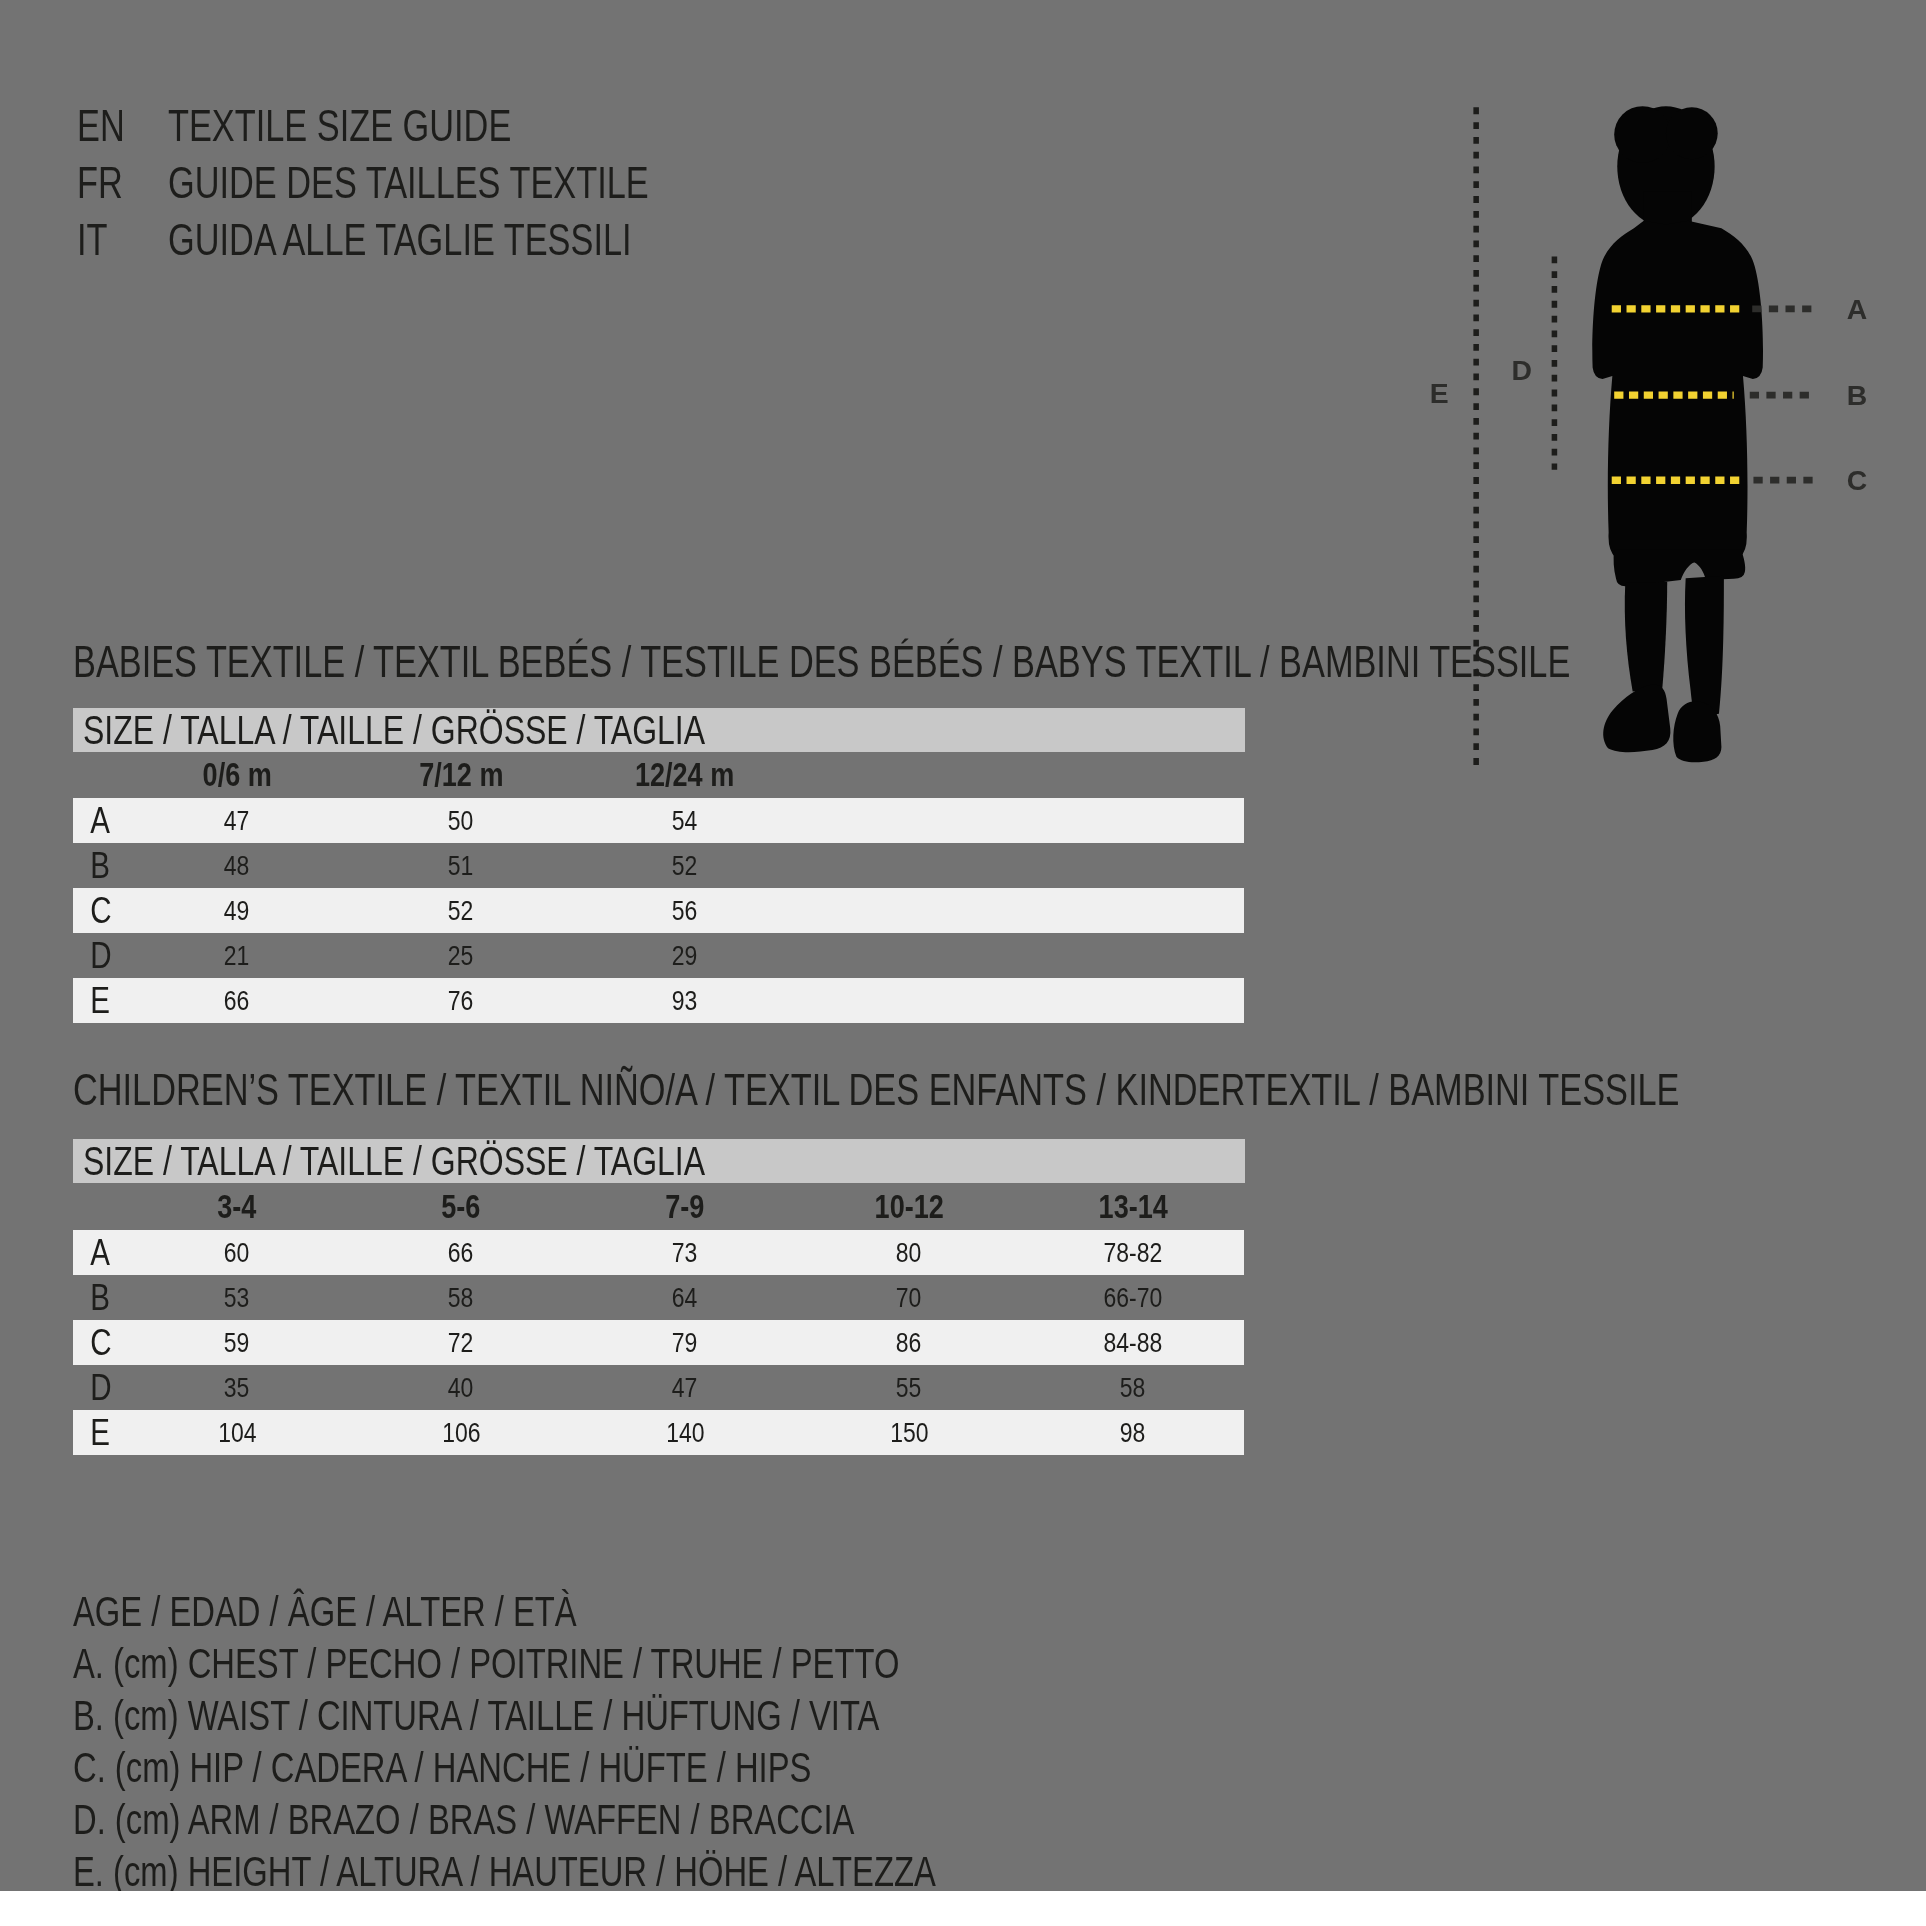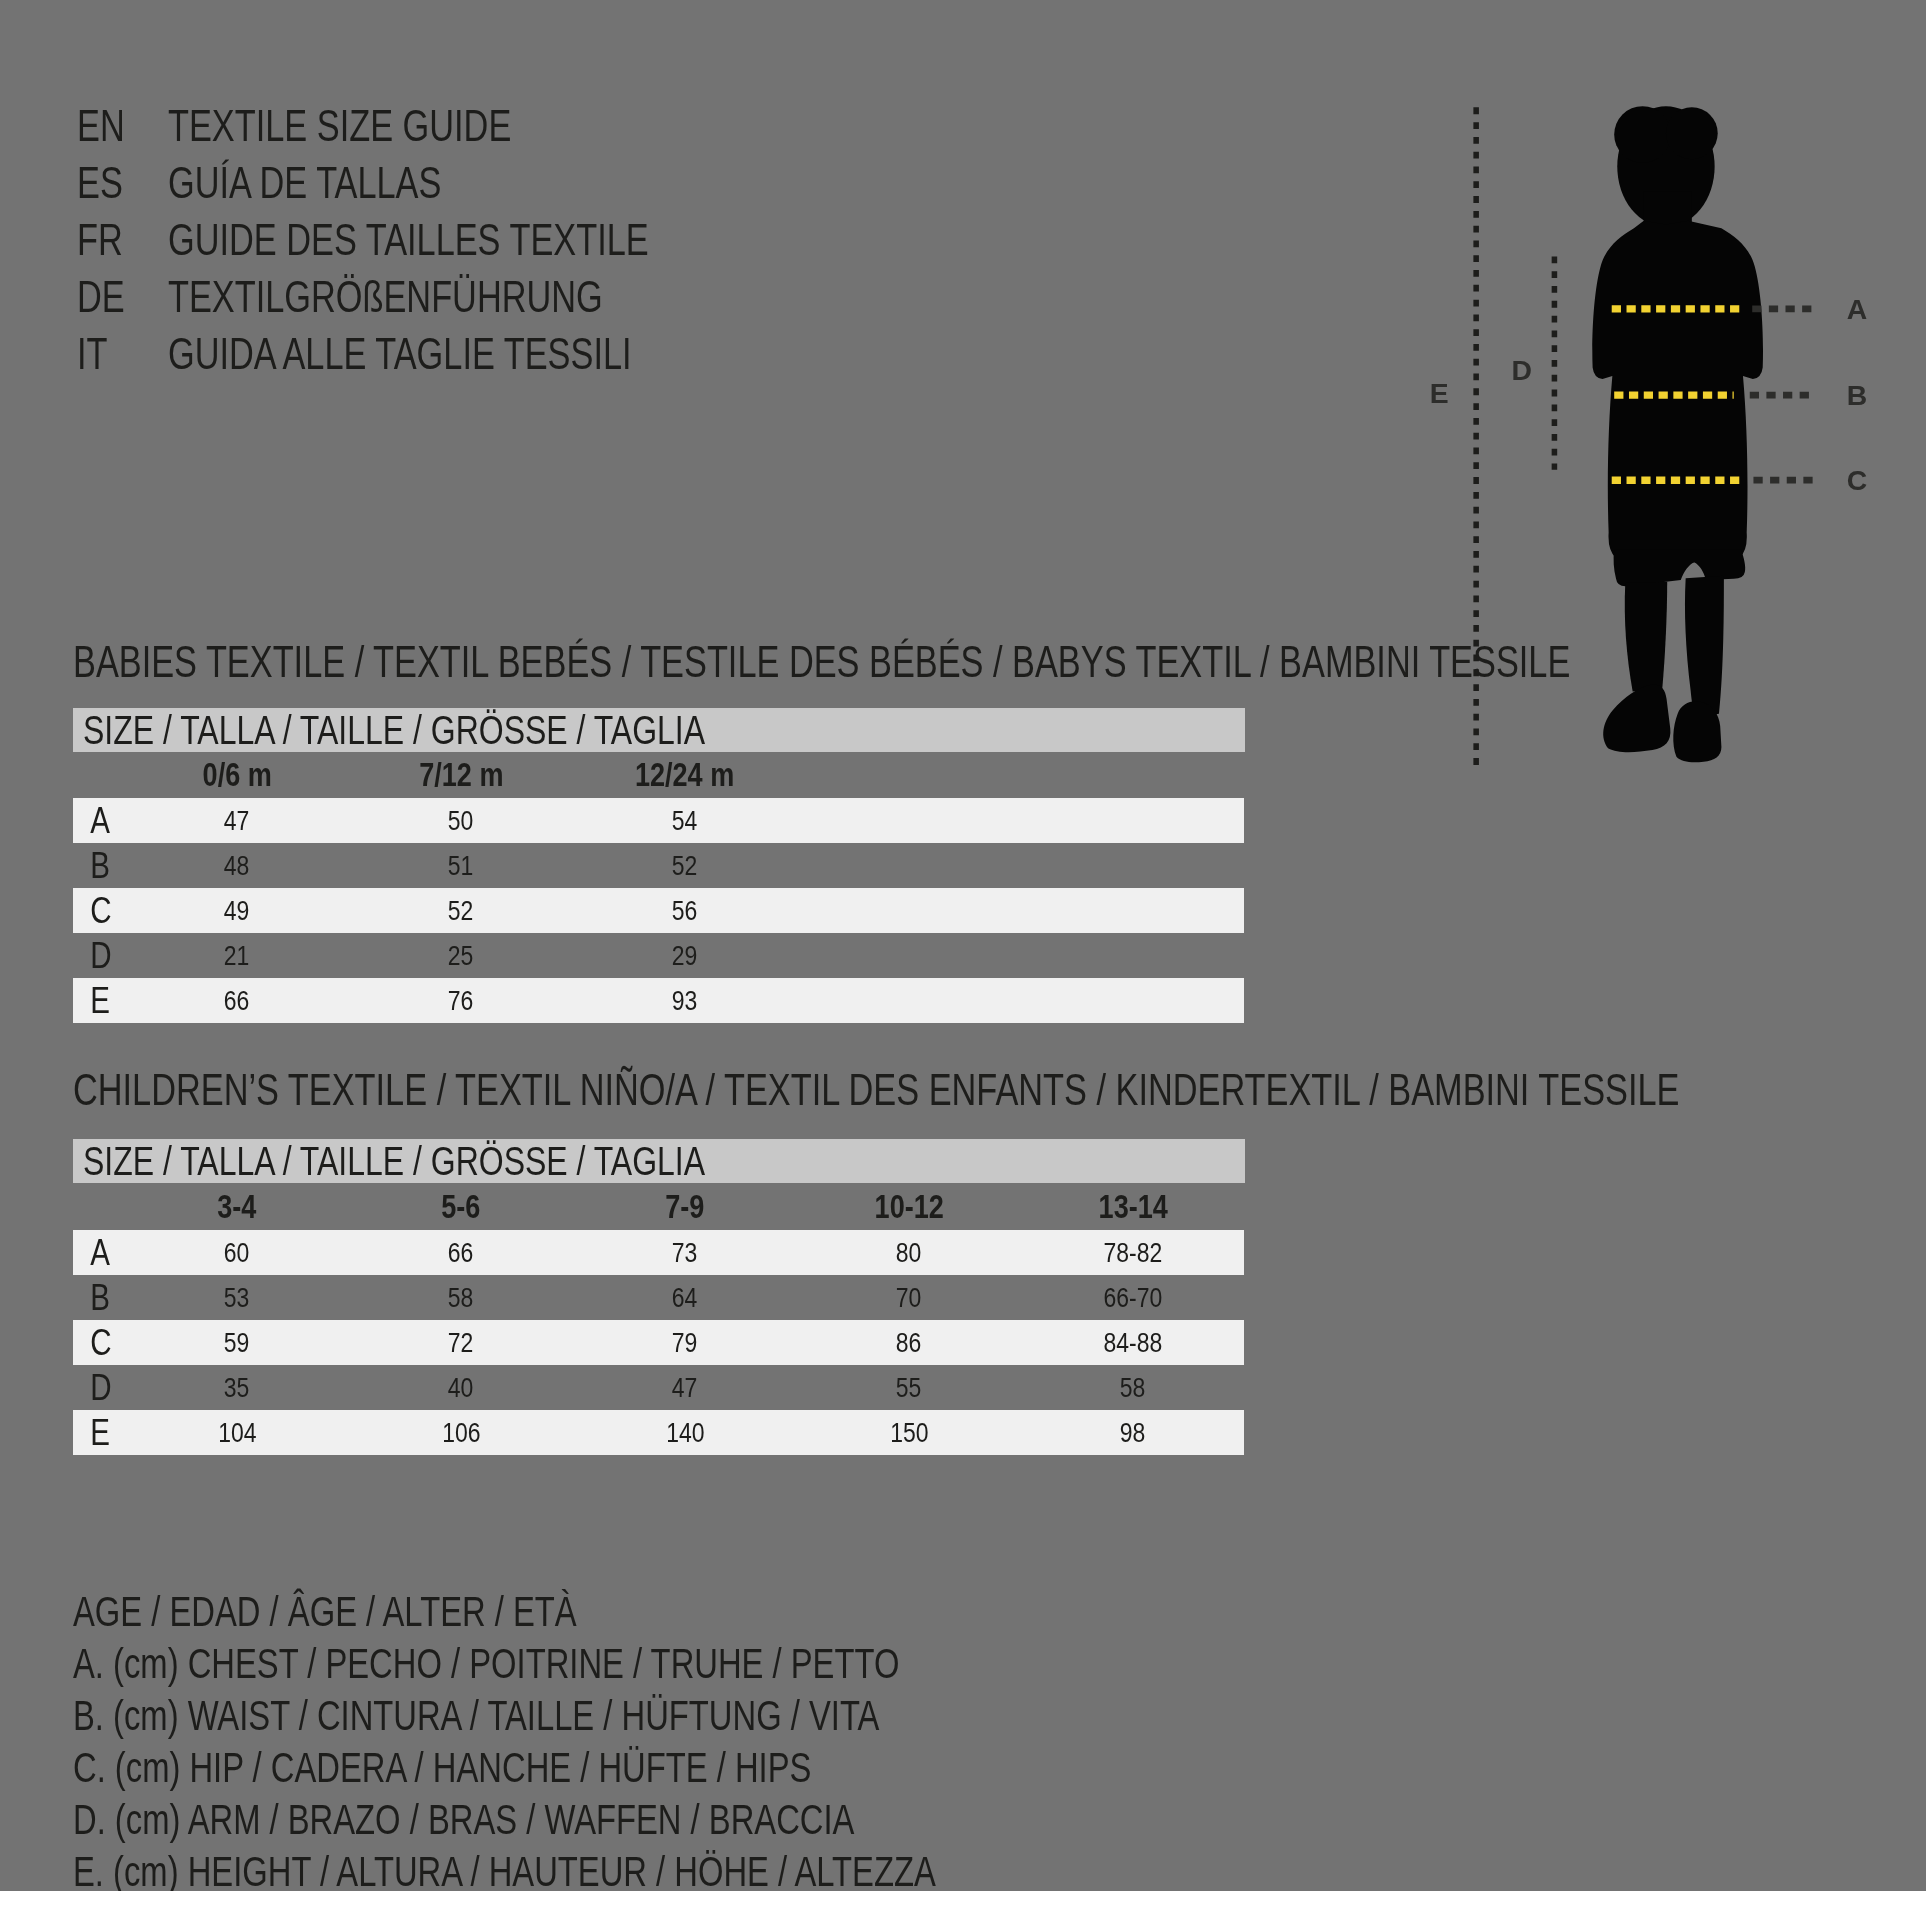--- a/index.html
+++ b/index.html
@@ -54,27 +54,21 @@
 </head>
 <body>
 
 <div class="page">
 
   <div class="lang-block">
     <div class="lang-row">
       <span class="lang-code cx">EN</span><span class="cx">TEXTILE SIZE GUIDE</span>
     </div>
     <div class="lang-row">
-      <span class="lang-code cx">ES</span><span class="cx">GUÍA DE TALLAS</span>
-    </div>
-    <div class="lang-row">
       <span class="lang-code cx">FR</span><span class="cx">GUIDE DES TAILLES TEXTILE</span>
-    </div>
-    <div class="lang-row">
-      <span class="lang-code cx">DE</span><span class="cx">TEXTILGRÖßENFÜHRUNG</span>
     </div>
     <div class="lang-row">
       <span class="lang-code cx">IT</span><span class="cx">GUIDA ALLE TAGLIE TESSILI</span>
     </div>
   </div>
 
   <svg class="diagram" viewBox="0 0 826 1160">
 
     <line x1="96" y1="54" x2="96" y2="1128" stroke="#1d1d1b" stroke-width="9" stroke-dasharray="11 13"></line>
     <line x1="223" y1="296" x2="223" y2="642" stroke="#1d1d1b" stroke-width="9" stroke-dasharray="11 13"></line>

